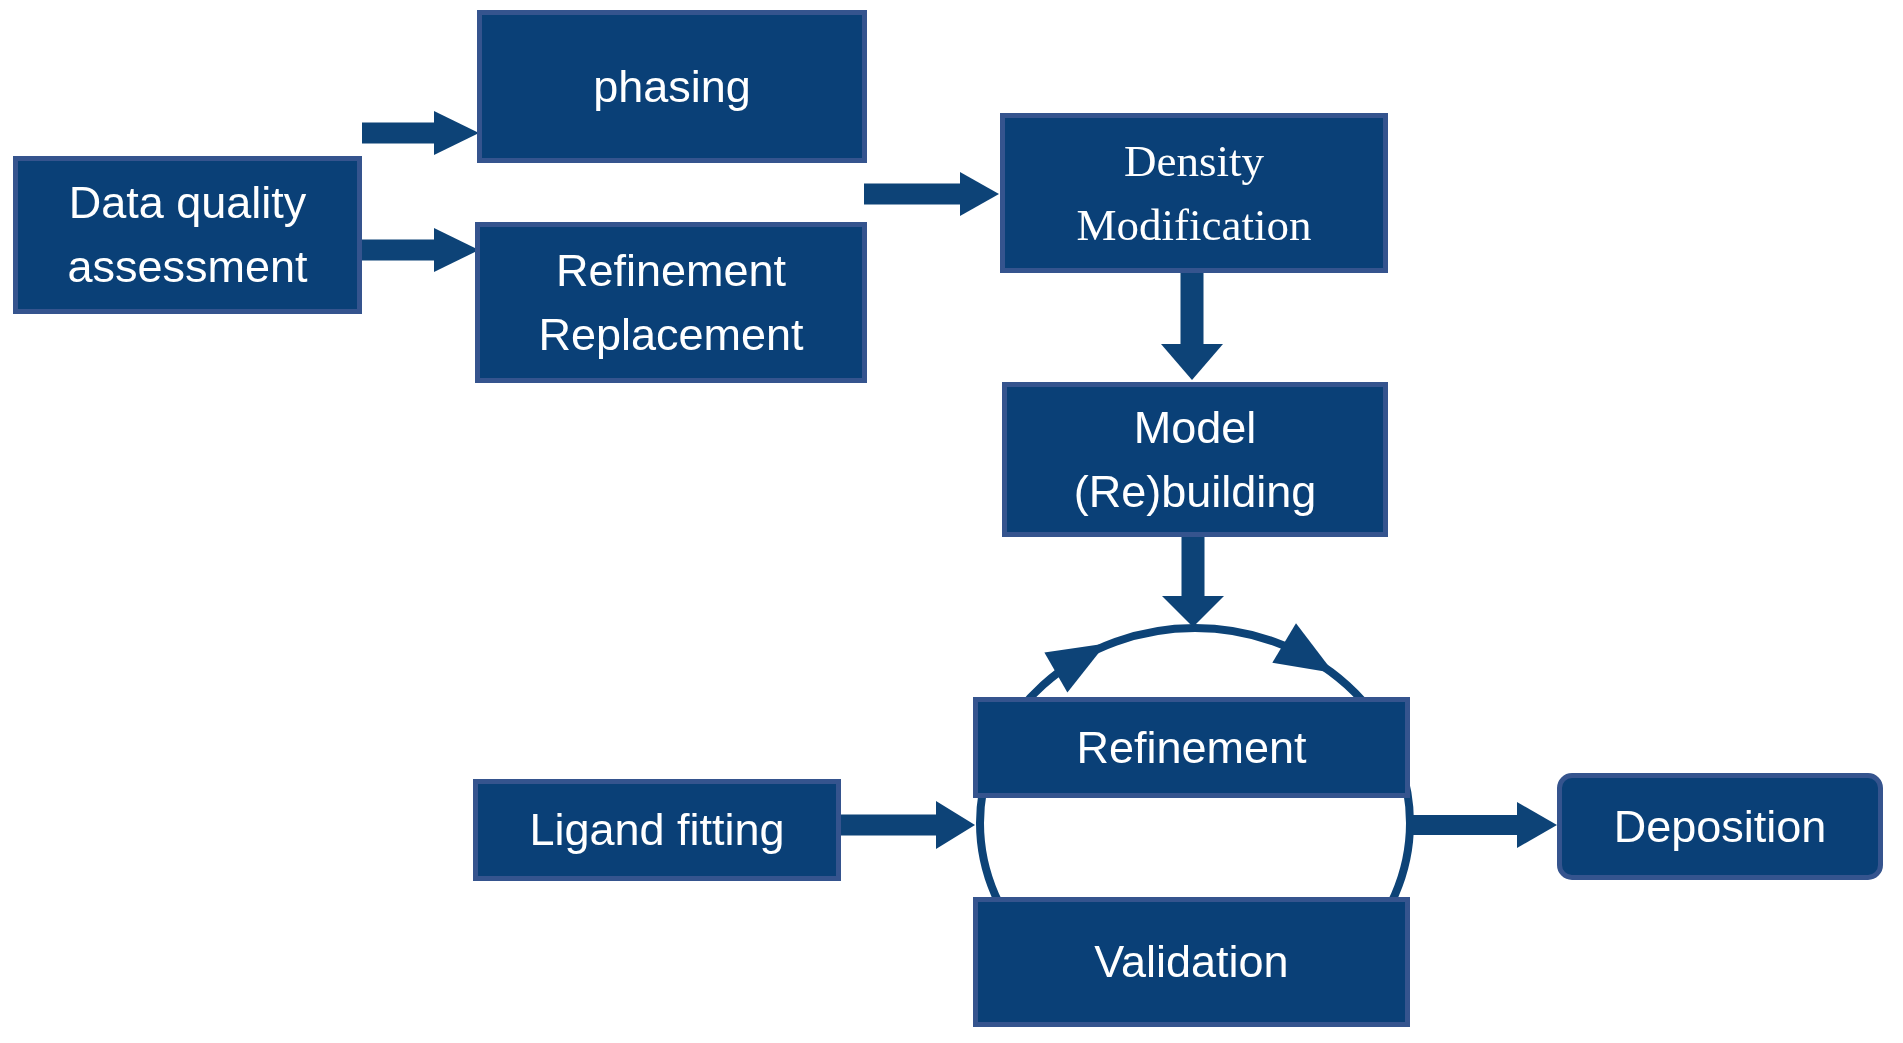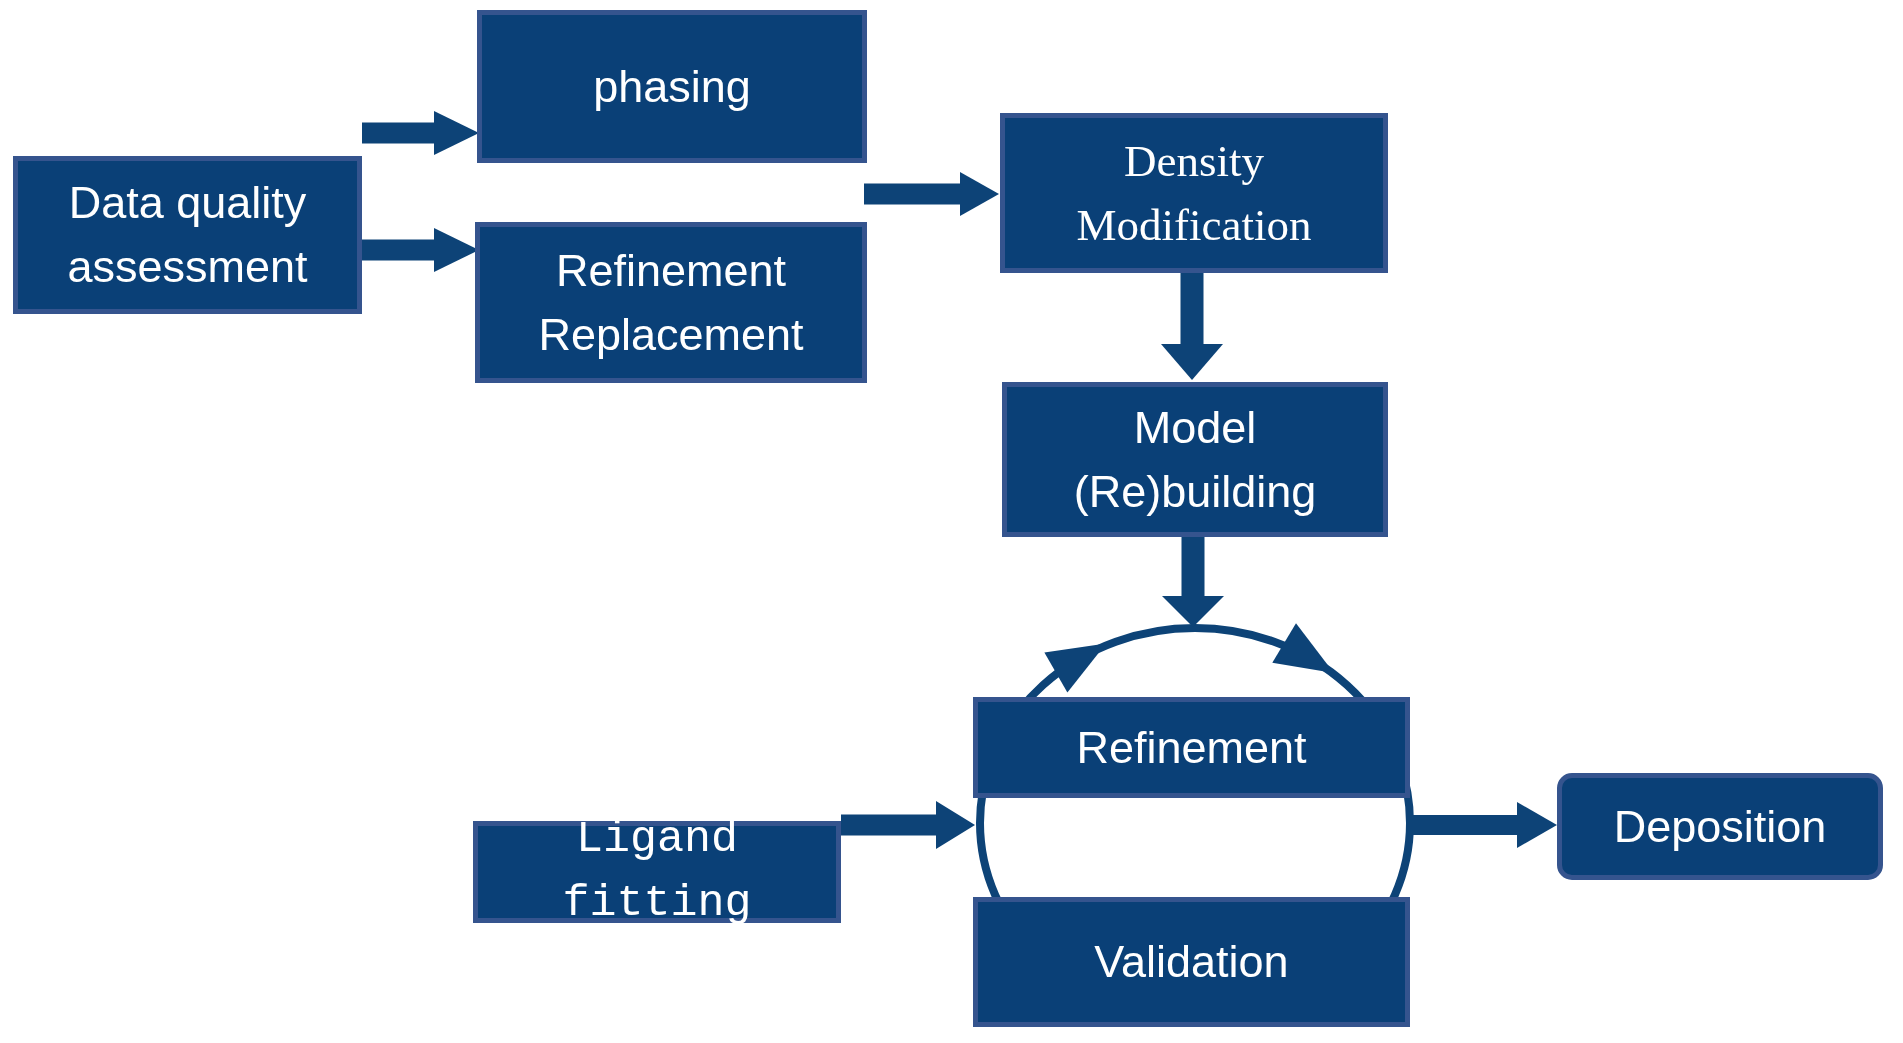--- a/index.html
+++ b/index.html
@@ -33,21 +33,21 @@
     z-index: 1;
   }
   
   #n-data-quality        { left: 13px;   top: 112px; width: 349px; height: 158px; margin-top: 44px; }
   #n-experimental        { left: 477px;  top: 10px;  width: 390px; height: 153px; }
   #n-molecular           { left: 475px;  top: 222px; width: 392px; height: 161px; }
   #n-density             { left: 1000px; top: 113px; width: 388px; height: 160px; font-family: Liberation Serif, serif; }
   #n-model               { left: 1002px; top: 382px; width: 386px; height: 155px; }
   #n-refinement          { left: 973px;  top: 697px; width: 437px; height: 101px;  }
   #n-validation          { left: 973px;  top: 849px; width: 437px; height: 130px; margin-top: 48px; }
-  #n-ligand              { left: 473px;  top: 821px; width: 368px; height: 102px; font-family: Liberation Mono, monospace; }
+  #n-ligand              { left: 473px;  top: 779px; width: 368px; height: 102px; }
   #n-deposition          { left: 1557px; top: 773px; width: 326px; height: 107px; border-radius: 15px; }
 </style>
 </head>
 <body>
 
 <div id="canvas" style="--bg: #ffffff; --box-fill: #0a4077; --box-border: #35548e; --arrow: #0d4377; --text-color: #ffffff;">
 
   <svg id="arrow-layer" viewBox="0 0 1903 1043" xmlns="http://www.w3.org/2000/svg">
 
     <ellipse cx="1195" cy="823" rx="215" ry="195" style="fill:none; stroke:var(--arrow,#0d4377); stroke-width:8;"></ellipse>

